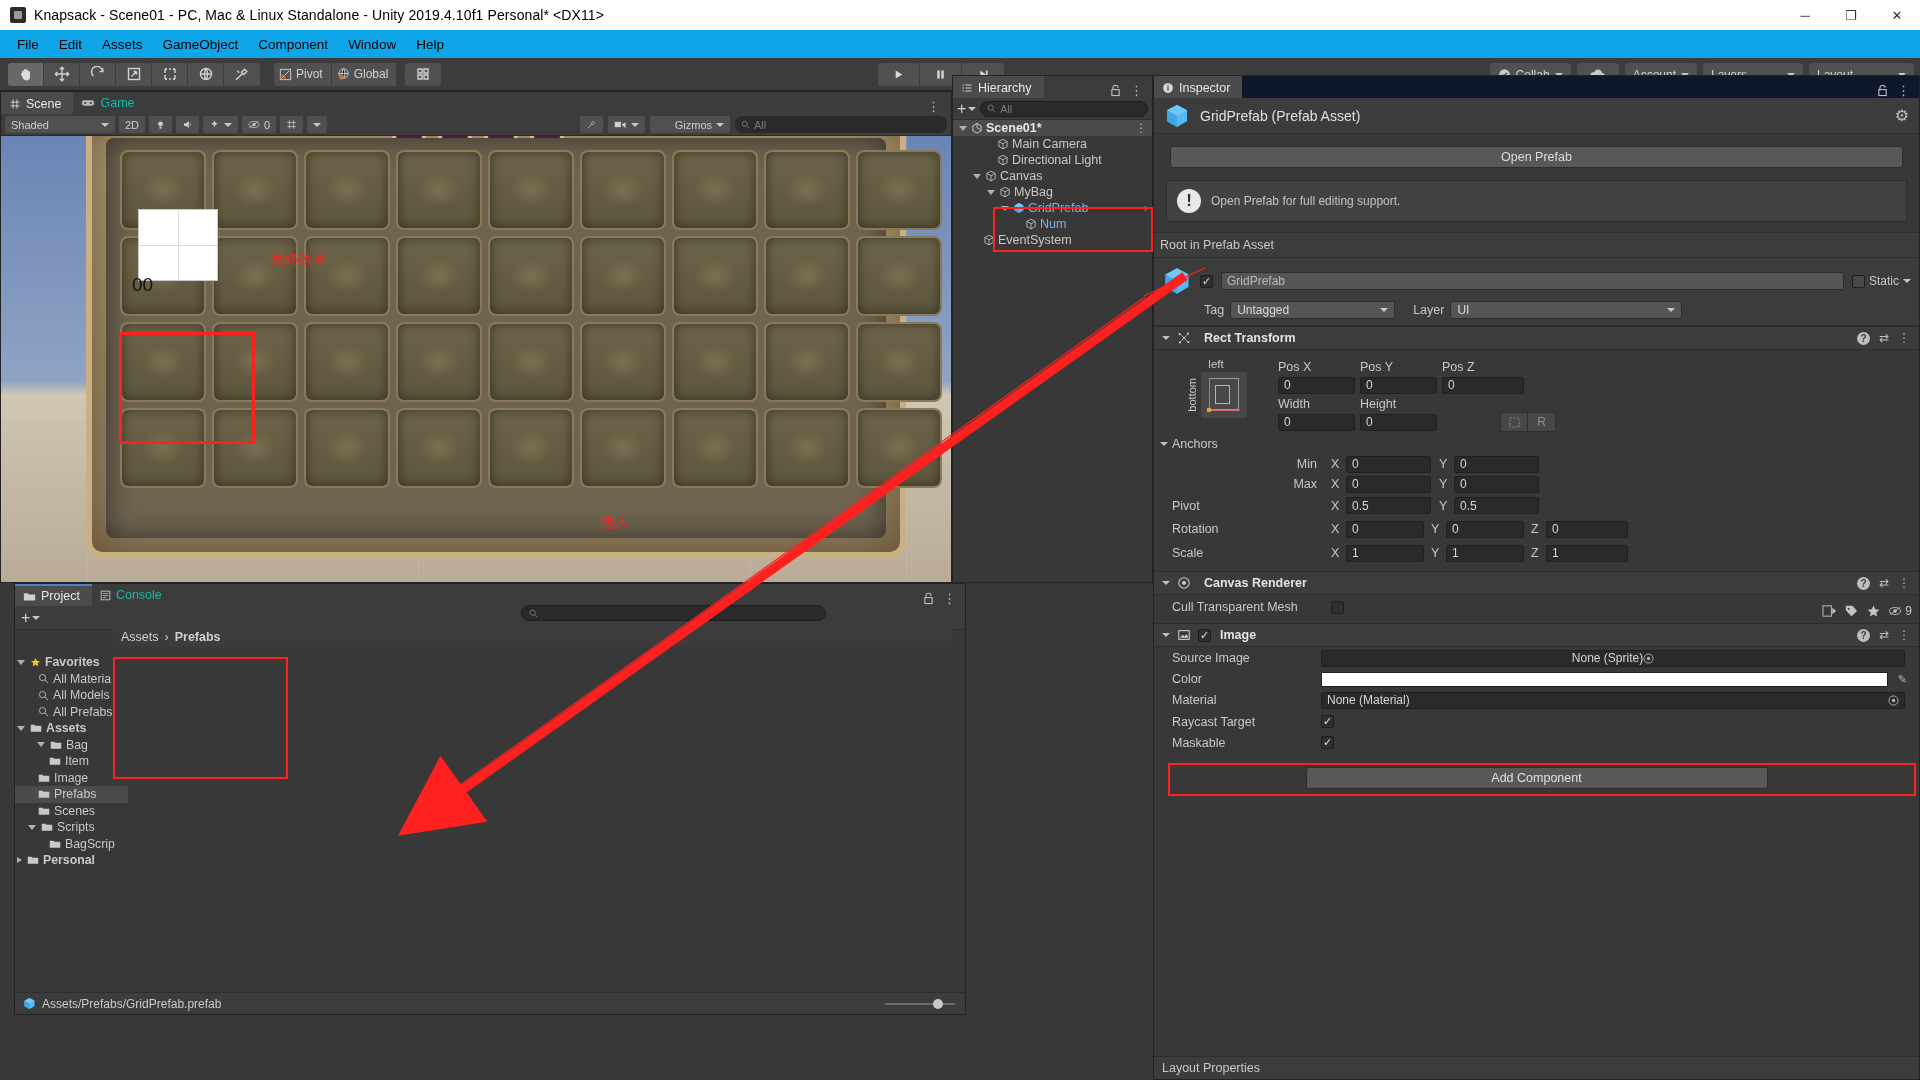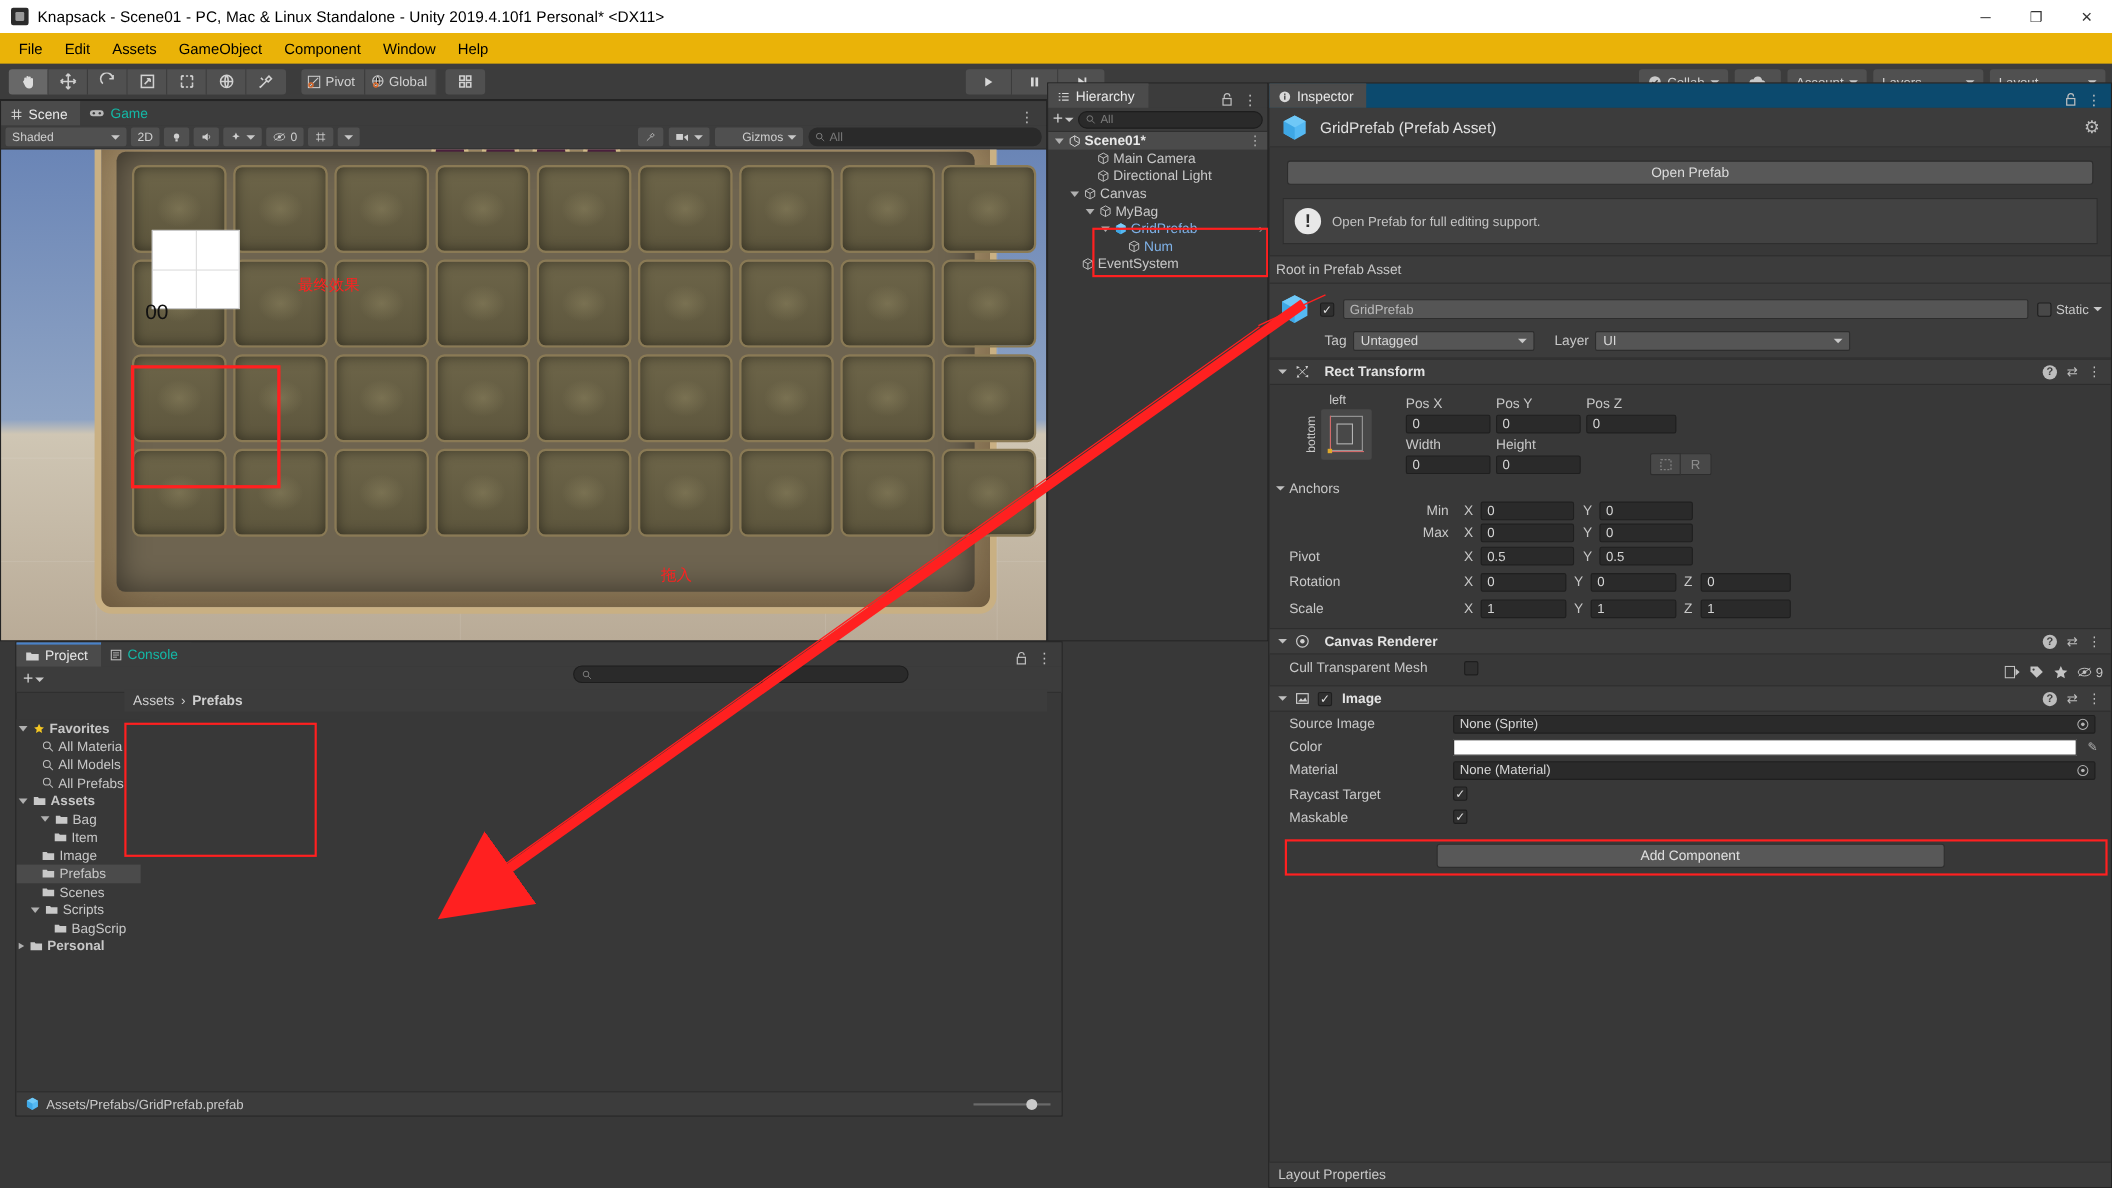--- a/index.html
+++ b/index.html
@@ -25,21 +25,21 @@
     content:""; position:absolute; left:4px; top:4px; width:8px;height:8px;
     background:#999; border-radius:1px;
   }
   .titlebar .tb-title { font-size:14px; color:#000; letter-spacing:0.1px; }
   .win-btns { margin-left:auto; display:flex; height:30px; }
   .win-btn { width:46px; height:30px; display:flex; align-items:center; justify-content:center; color:#333; font-size:13px; }
 
   
   .menubar {
     position:absolute; left:0; top:30px; width:1920px; height:28px;
-    background:#eab308; display:flex; align-items:center; padding-left:8px; gap:2px;
+    background:#0ea5e9; display:flex; align-items:center; padding-left:8px; gap:2px;
   }
   .menubar .mi { font-size:13.5px; color:#000; padding:3px 9px; }
 
   
   .toolbar {
     position:absolute; left:0; top:58px; width:1920px; height:33px;
     background:#3c3c3c; border-bottom:1px solid #232323;
     display:flex; align-items:center;
   }
   .tgroup { display:flex; align-items:center; height:23px; margin-left:8px; }
@@ -150,21 +150,21 @@
   .tri { width:0;height:0;border-left:5px solid #b0b0b0;border-top:3.5px solid transparent;
          border-bottom:3.5px solid transparent; margin-right:1px; }
   .tri.open { border-left:4px solid transparent;border-right:4px solid transparent;
               border-top:5px solid #b0b0b0; border-bottom:none; }
   .cubeicon { width:12px; height:12px; flex:none; }
   .redbox-hier { position:absolute; left:40px; top:131px; width:160px; height:45px;
                  border:2.5px solid #ff2020; pointer-events:none; }
 
   
   #insp-panel { left:1153px; top:75px; width:767px; height:1005px; background:#383838; }
-  .insp-head { height:22px; background:#0c4a6e; display:flex; align-items:flex-end;gap:43px; }
+  .insp-head { height:22px; background:#0f172a; display:flex; align-items:flex-end;gap:43px; }
   .insp-body { position:absolute; left:0; top:22px; right:0; bottom:0; overflow:hidden; }
   .insp-title { height:36px; display:flex; align-items:center; gap:10px; padding:0 10px;
                 background:#3c3c3c; border-bottom:1px solid #303030; }
   .openprefab {
     margin:12px 16px; height:22px; background:#585858; border:1px solid #2d2d2d; border-radius:3px;
     display:flex; align-items:center; justify-content:center; font-size:12.5px; color:#dcdcdc;
   }
   .infobar { margin:0 12px 10px; background:#424242; border:1px solid #2d2d2d;
              display:flex; align-items:center; gap:10px; padding:8px 10px; font-size:12px; color:#c3c3c3; }
   .warnicon { width:24px;height:24px;border-radius:50%;background:#e8e8e8;color:#303030;
@@ -845,21 +845,21 @@
         <span class="comp-title" style="margin-left:2px">Image</span>
         <div class="comp-right">
           <span class="helpicon">?</span>
           <span>⇄</span>
           <span style="letter-spacing:1px;">⋮</span>
         </div>
       </div>
 
       <div class="frow" style="height:22px">
         <span class="lbl" style="width:155px;padding-left:10px;">Source Image</span>
-        <div class="fld" style="flex:1;justify-content:space-between;margin-right:6px;">
+        <div class="fld" style="flex:1;justify-content:center;margin-right:6px;">
           <span>None (Sprite)</span>
           <svg width="11" height="11" viewBox="0 0 12 12">
             <circle cx="6" cy="6" r="5" fill="none" stroke="#b4b4b4"></circle>
               <circle cx="6" cy="6" r="1.8" fill="#b4b4b4"></circle>
             </svg>
         </div>
       </div>
       <div class="frow" style="height:20px">
         <span class="lbl" style="width:155px;padding-left:10px;">Color</span>
         <div style="flex:1;height:15px;background:#ffffff;border:1px solid #1f1f1f;margin-right:6px;"></div>

